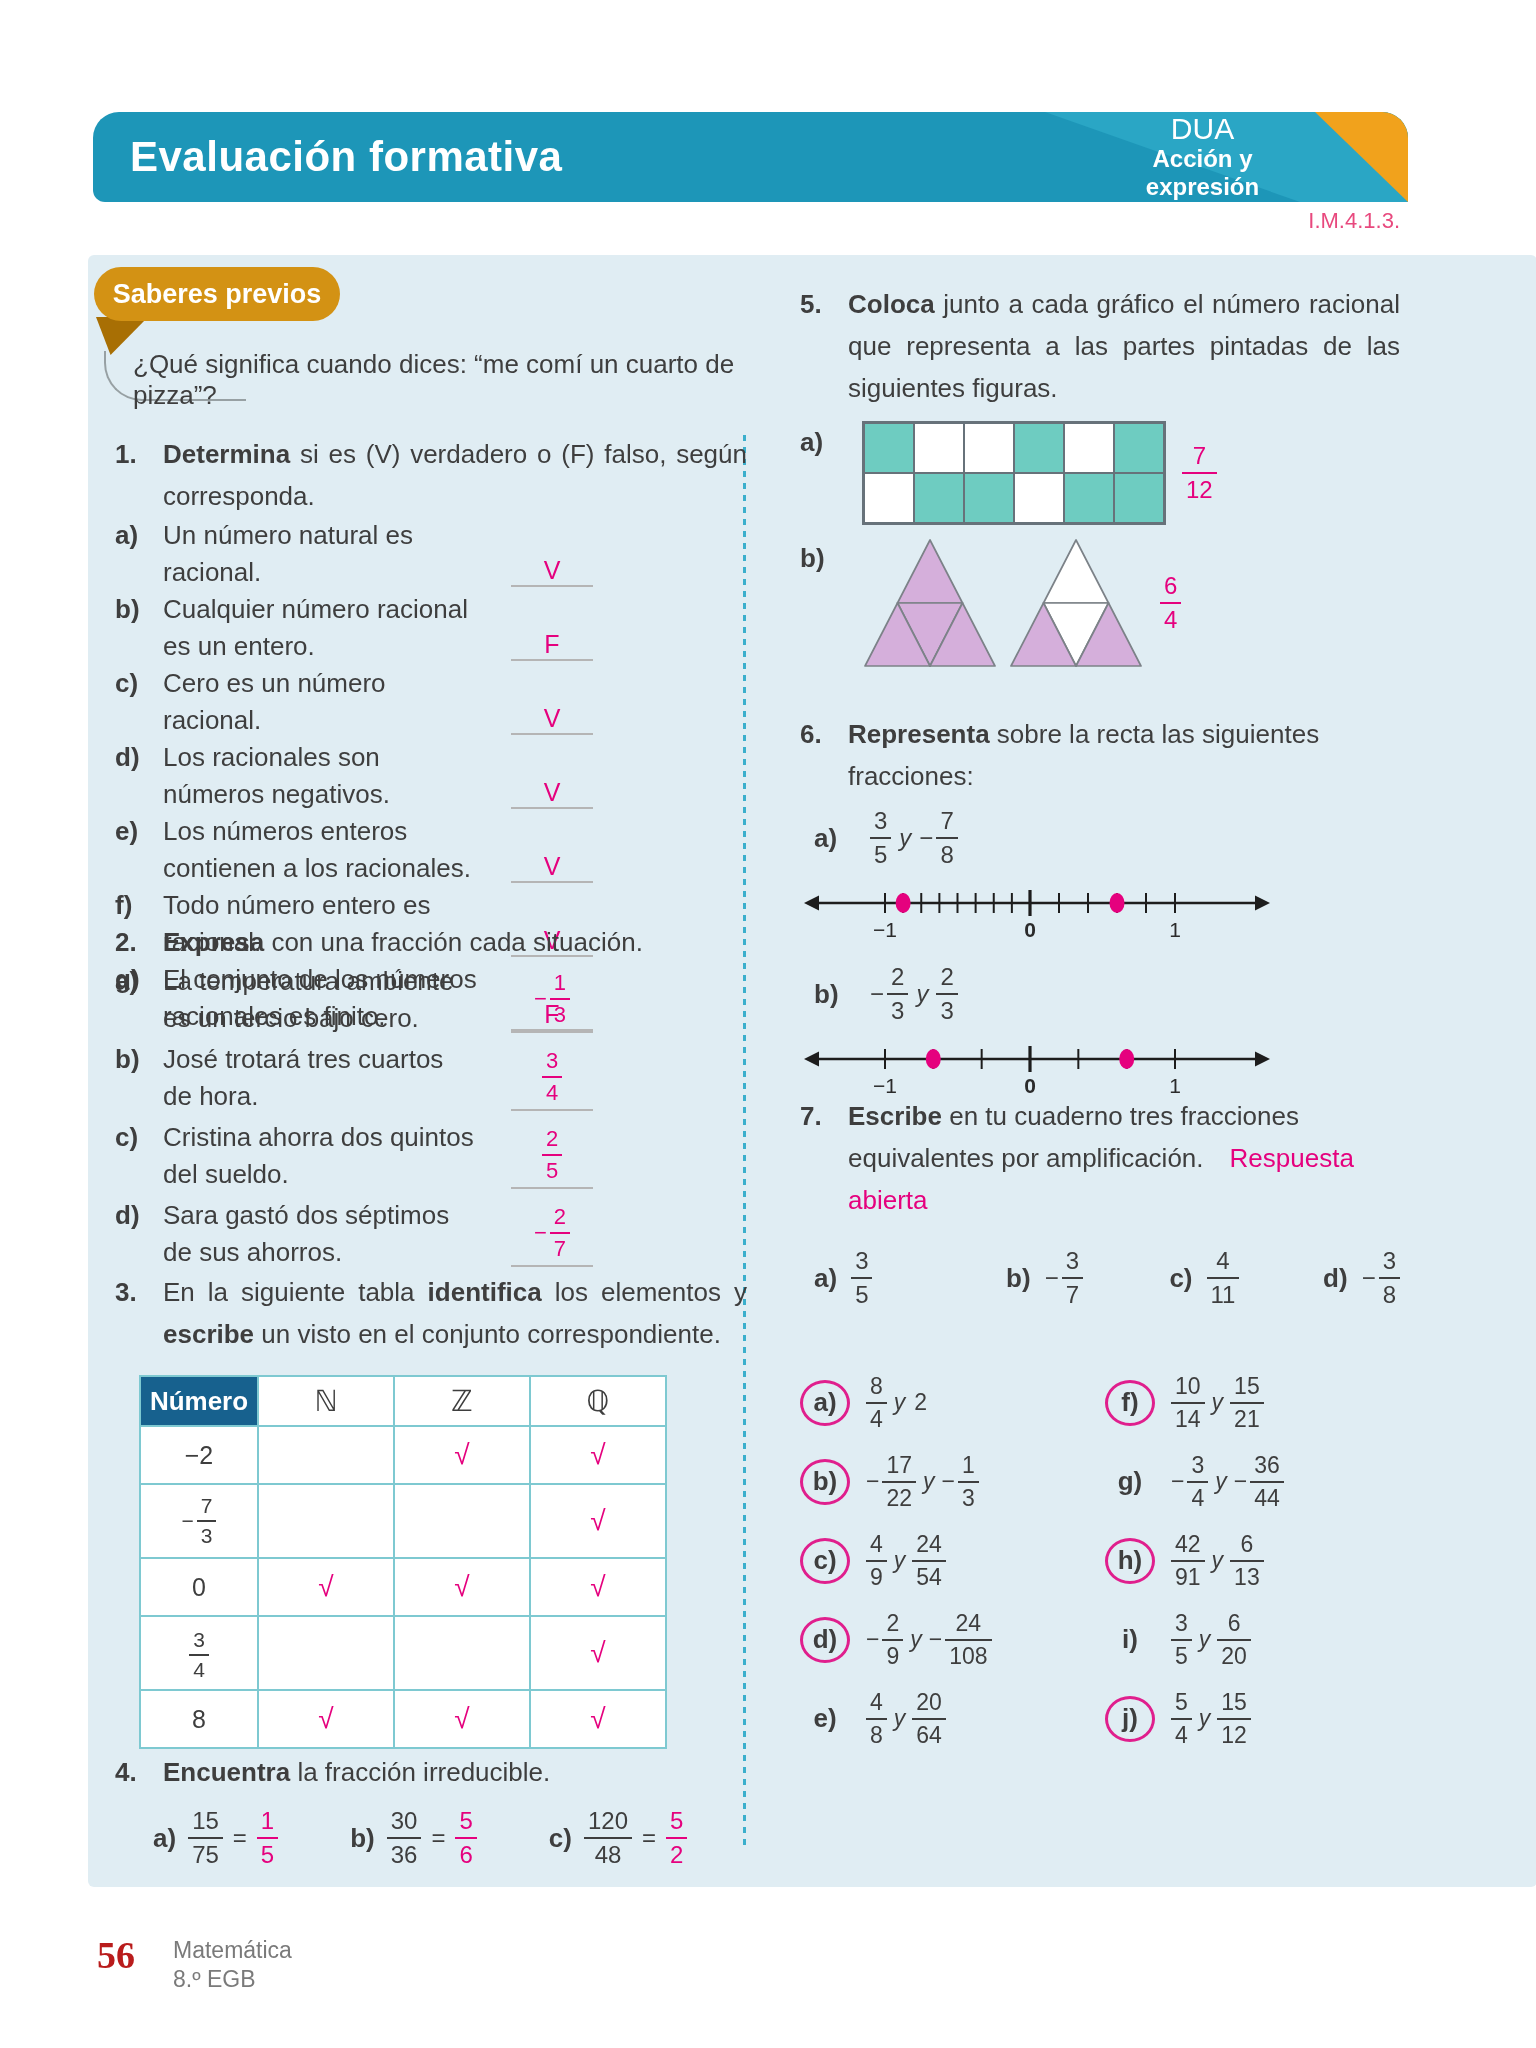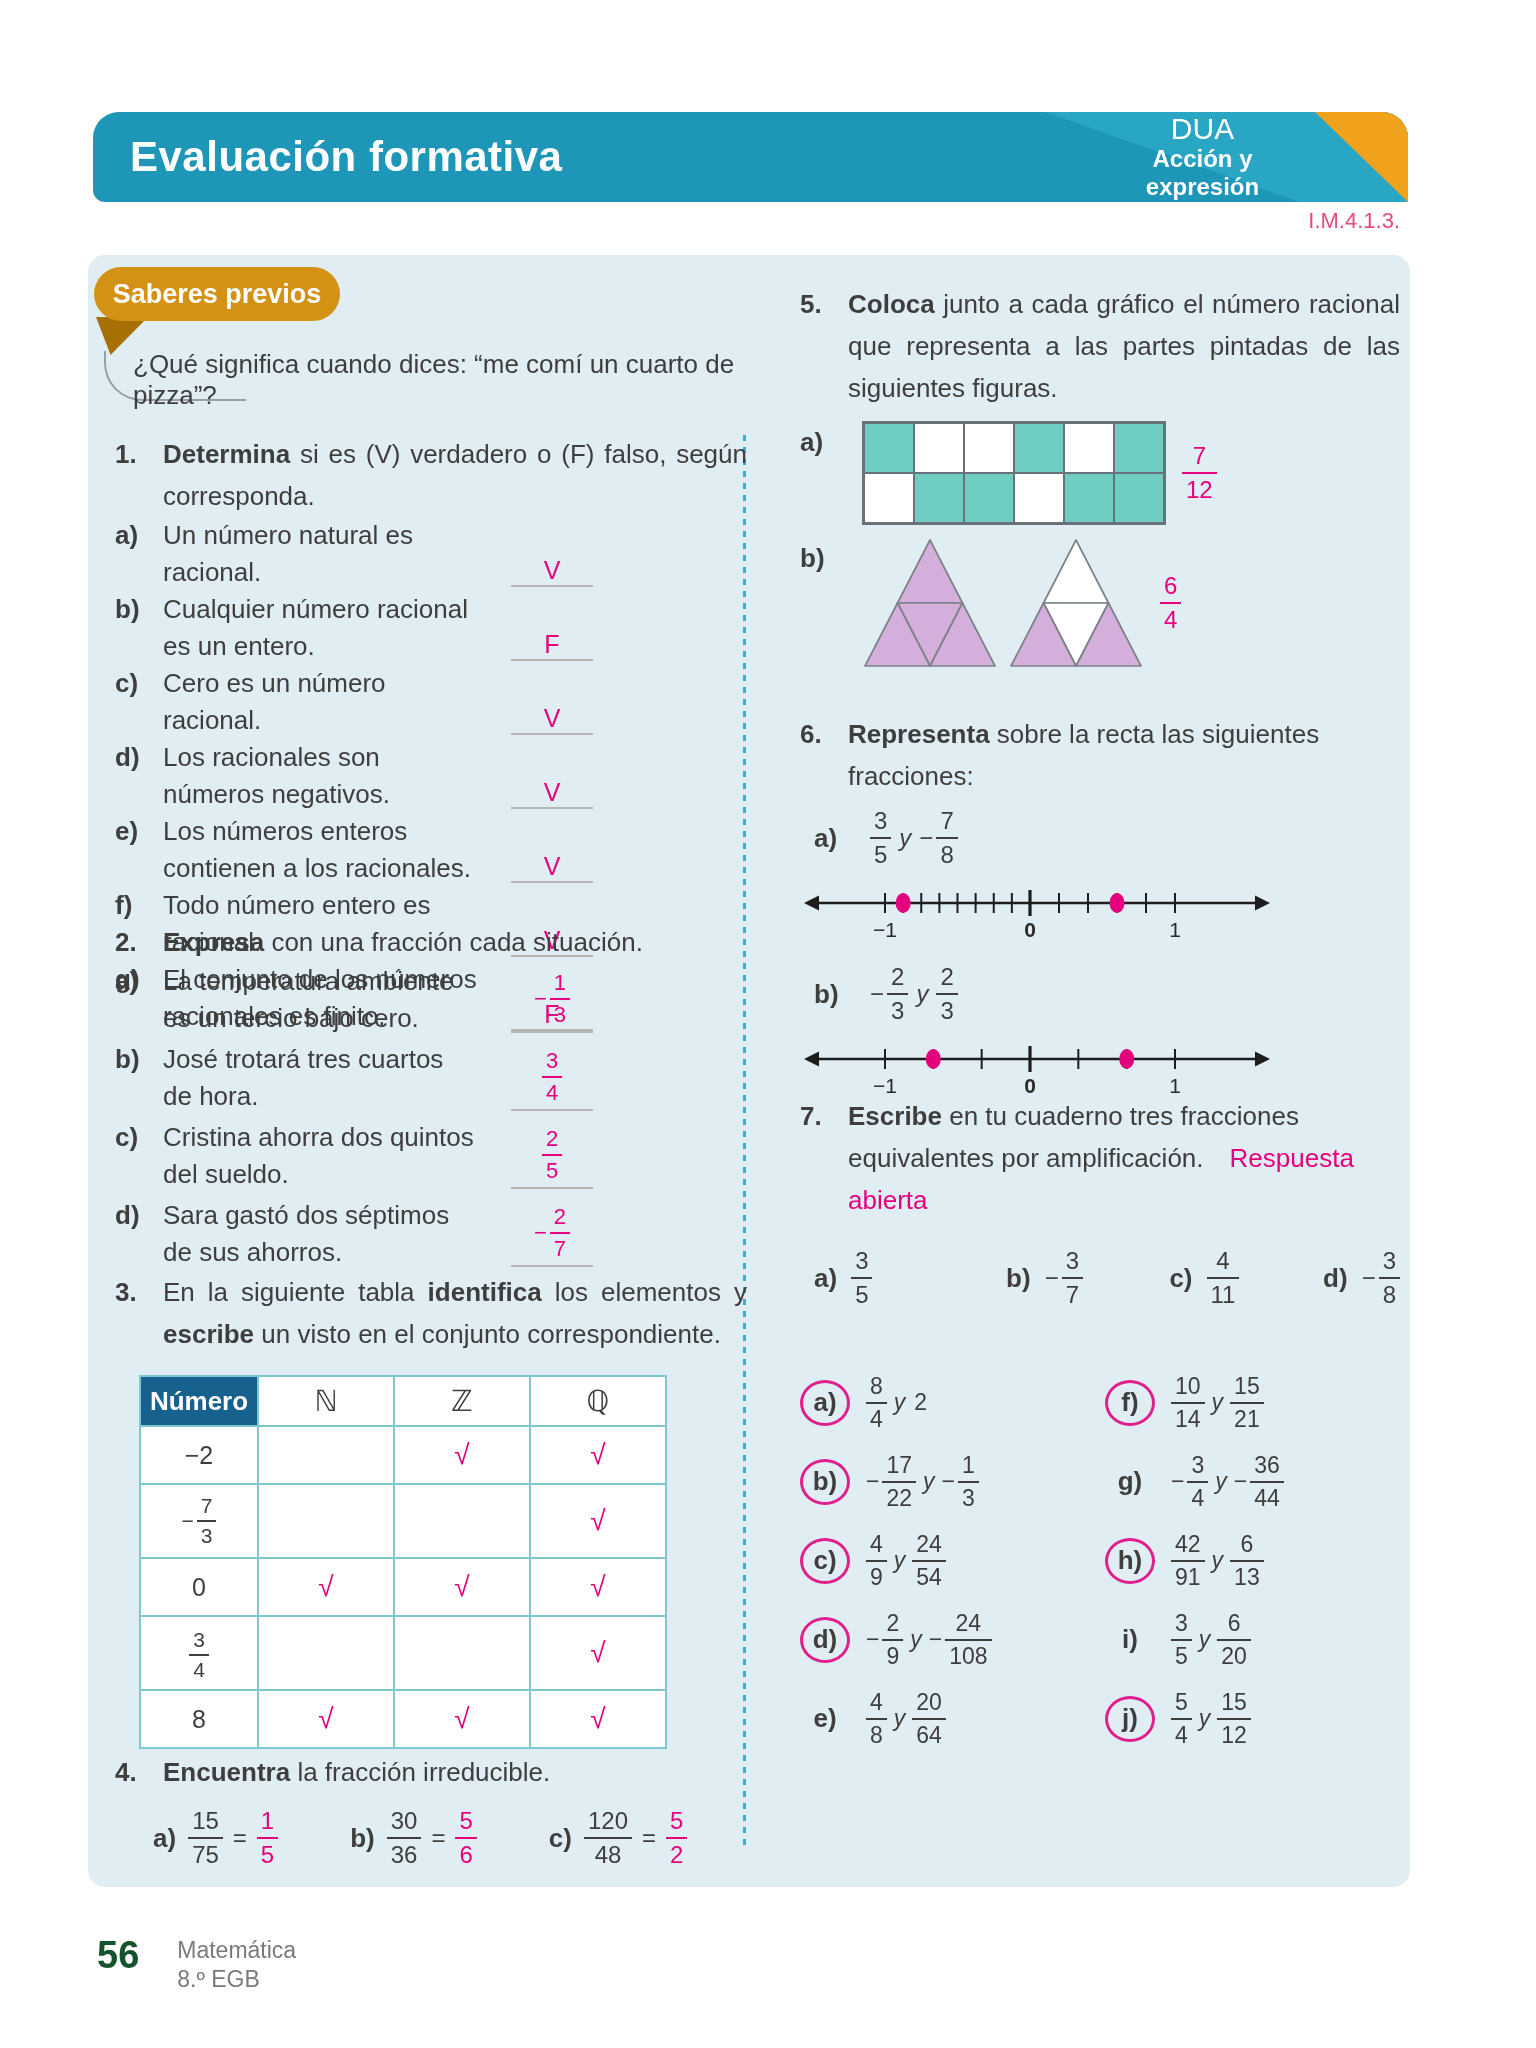--- a/index.html
+++ b/index.html
@@ -20,21 +20,21 @@
   .banner-orange{position:absolute;top:0;right:0;width:93px;height:90px;background:var(--orange);
           clip-path:polygon(0 0,100% 0,100% 100%);}
   .banner h1{position:absolute;left:37px;top:50%;transform:translateY(-50%);color:#fff;
           font-size:42px;font-weight:700;letter-spacing:.5px;}
   .dua{position:absolute;right:98px;top:50%;transform:translateY(-50%);width:215px;text-align:center;color:#fff;}
   .dua-t{font-size:30px;font-weight:400;line-height:32px;}
   .dua-s{font-size:24px;font-weight:700;line-height:28px;}
   .code{position:absolute;left:1240px;top:208px;width:160px;text-align:right;color:var(--codepink);font-size:22px;}
 
   
-  .panel{position:absolute;left:88px;top:255px;width:1322px;height:1632px;background:var(--panel);border-radius:17px;}
+  .panel{position:absolute;left:88px;top:255px;width:1449px;height:1632px;background:var(--panel);border-radius:6px;}
   .divider{position:absolute;left:655px;top:180px;height:1415px;width:3px;
            background:repeating-linear-gradient(180deg,var(--divider) 0 6px,transparent 6px 12px);}
 
   
   .pill{position:absolute;left:6px;top:12px;width:246px;height:54px;background:var(--saborange);
         border-radius:28px;color:#fff;font-weight:700;font-size:27px;display:flex;align-items:center;
         justify-content:center;z-index:2;}
   .fold{position:absolute;left:8px;top:62px;width:52px;height:38px;background:var(--sabfold);
         clip-path:polygon(0 0,100% 0,28% 100%);z-index:1;}
   .tail{position:absolute;left:16px;top:96px;width:142px;height:50px;border-left:2px solid #97a0a3;
@@ -118,21 +118,21 @@
           grid-template-rows:repeat(5,79px);margin-top:22px;align-items:center;}
   .q8item{display:flex;align-items:center;}
   .lbox{min-width:50px;height:46px;display:flex;align-items:center;justify-content:center;
         font-weight:700;font-size:26px;margin-right:16px;border-radius:50%;border:3px solid transparent;}
   .lbox.circled{border-color:#e01f8d;}
   .expr{display:flex;align-items:center;font-size:23px;}
   .expr .conj{margin:0 7px;}
 
   
   .footer{position:absolute;left:97px;top:1936px;display:flex;gap:38px;align-items:flex-start;}
-  .pageno{font-size:38px;font-weight:700;color:#14532d;line-height:1;}
+  .pageno{font-size:38px;font-weight:700;color:#b91c1c;line-height:1;font-family:Liberation Serif, serif;}
   .bookinfo{font-size:23px;line-height:1.25;color:#7a7a7a;}
 </style>
 </head>
 <body>
 
 <div class="page">
 
   <div class="banner">
     <div class="banner-light"></div>
     <div class="banner-orange"></div>

